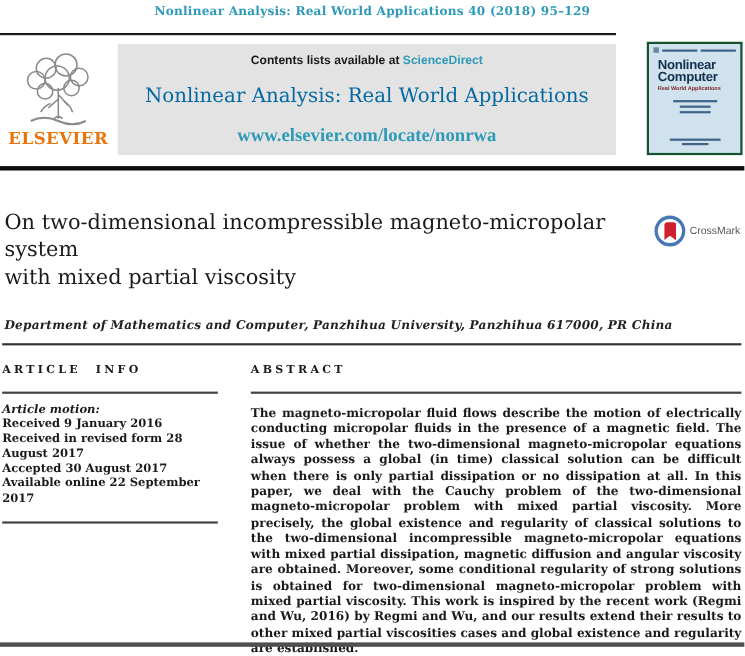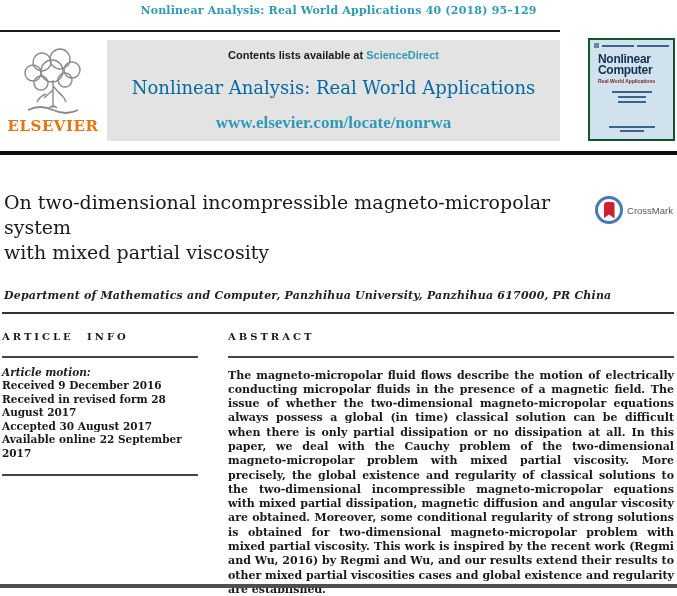--- a/index.html
+++ b/index.html
@@ -208,21 +208,21 @@
 
   <div class="affiliation">Department of Mathematics and Computer, Panzhihua University, Panzhihua 617000, PR China</div>
 
   <div class="rule-mid"></div>
 
   <div class="left-col">
     <div class="section-heading">ARTICLE INFO</div>
     <div class="col-rule"></div>
     <div class="info-block">
       <div class="info-label">Article motion:</div>
-      <div>Received 9 December 2016</div>
+      <div>Received 9 January 2016</div>
       <div>Received in revised form 28 August 2017</div>
       <div>Accepted 30 August 2017</div>
       <div>Available online 22 September 2017</div>
     </div>
     <div class="col-rule keywords-rule"></div>
   </div>
 
   <div class="right-col">
     <div class="section-heading">ABSTRACT</div>
     <div class="col-rule"></div>

